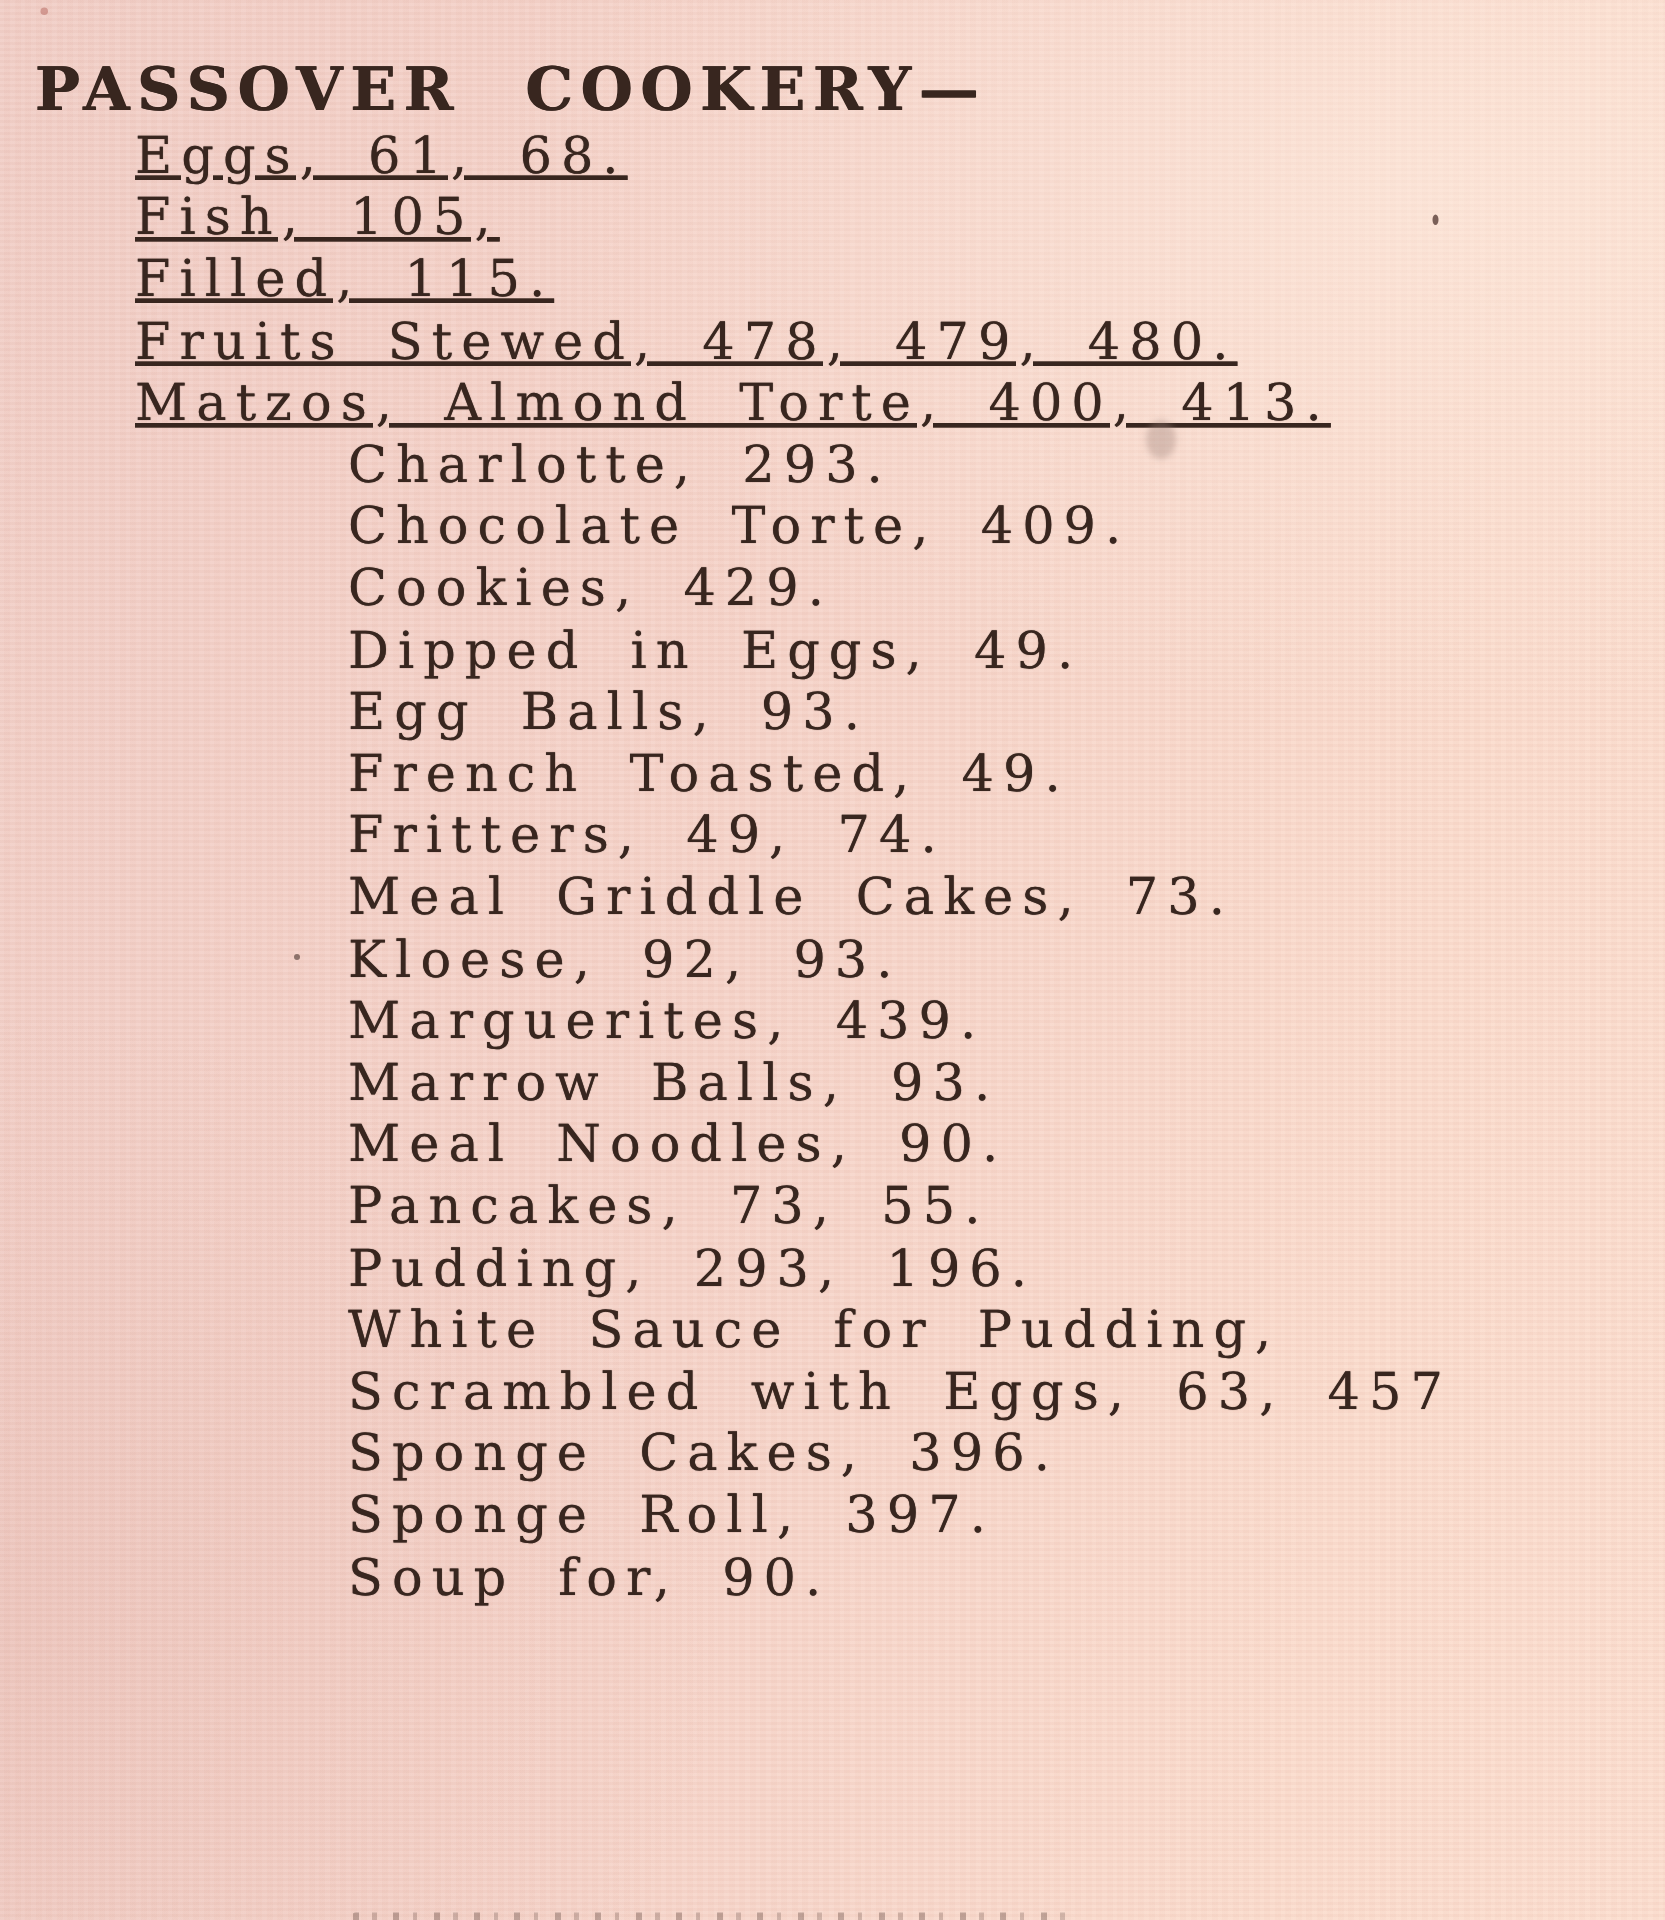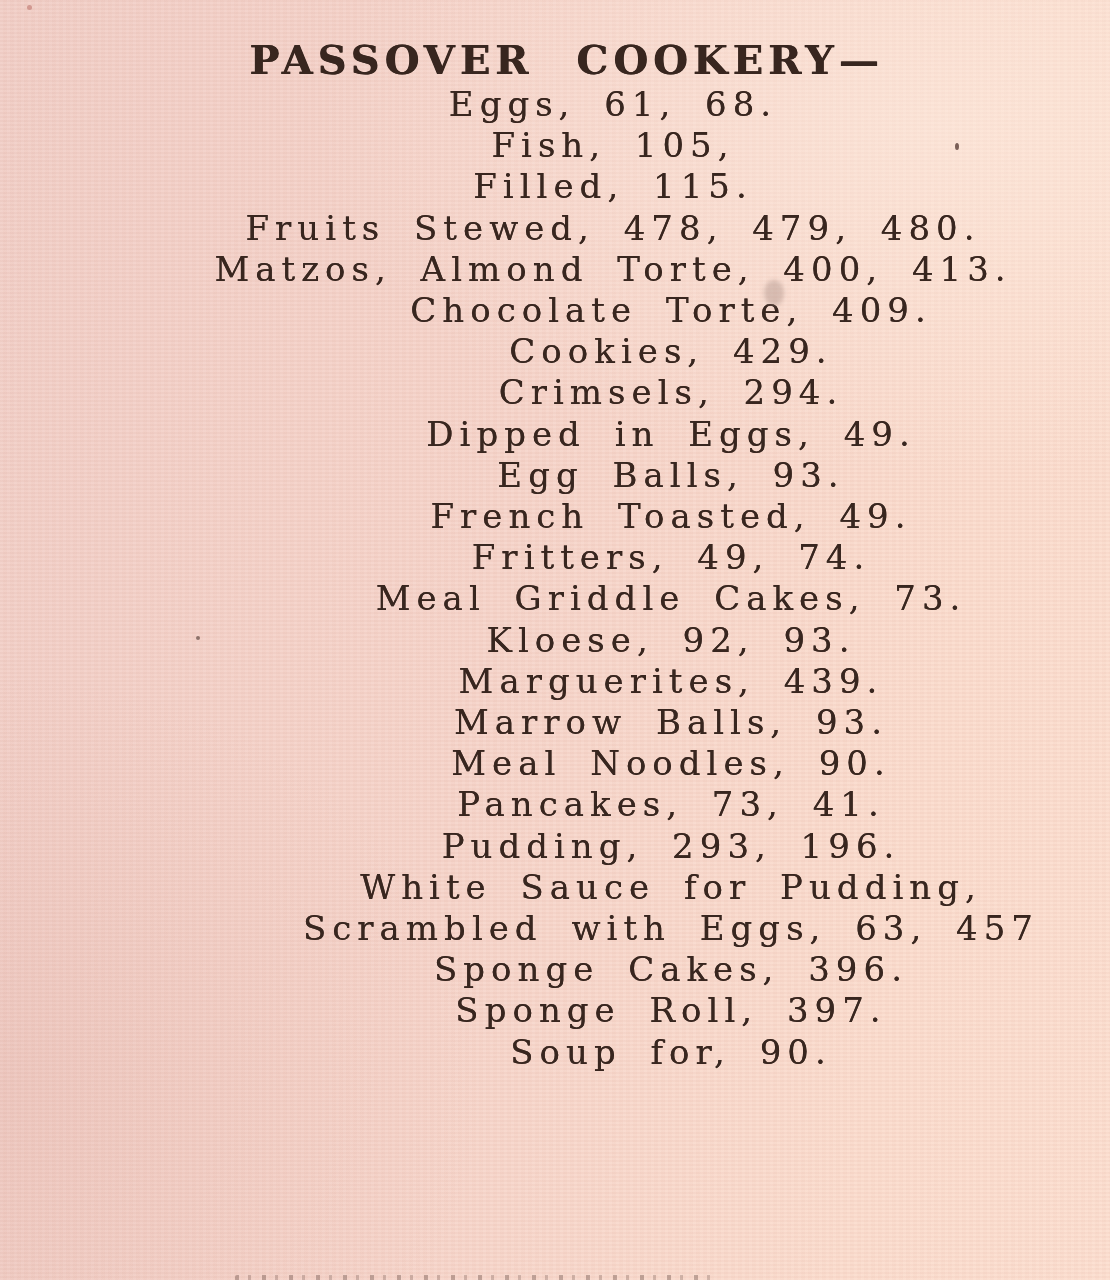--- a/index.html
+++ b/index.html
@@ -22,41 +22,40 @@
       radial-gradient(ellipse 900px 500px at 85% 10%, rgba(255,240,228,0.45), rgba(255,240,228,0) 70%),
       radial-gradient(ellipse 700px 600px at 0% 85%, rgba(190,120,110,0.10), rgba(190,120,110,0) 70%),
       repeating-linear-gradient(0deg, rgba(255,255,255,0.05) 0 2px, rgba(170,110,100,0.04) 2px 4px),
       repeating-linear-gradient(90deg, rgba(255,255,255,0.03) 0 3px, rgba(190,130,115,0.03) 3px 7px),
       linear-gradient(100deg, var(--paper-dark) 0%, var(--paper) 45%, var(--paper-light) 80%, #fcdecf 100%);
   }
   .page {
     width: 100%;
     height: 100%;
     padding-top: 36px;
-    text-align: center;
   }
   .heading {
     padding-left: 23px;
     font-size: 40px;
     line-height: 48px;
     font-weight: bold;
     letter-spacing: 5px;
     word-spacing: 24px;
     white-space: nowrap;
     text-shadow: 0.5px 0 0 var(--ink);
   }
   .entries {
     font-size: 34px;
     line-height: 41.2px;
     letter-spacing: 6px;
     word-spacing: 12px;
     white-space: nowrap;
     text-shadow: 0 0 0.6px rgba(56,38,31,0.85);
   }
-  .entry.lvl1 { padding-left: 116px; }
+  .entry.lvl1 { padding-left: 90px; text-decoration: underline; }
   .entry.lvl2 { padding-left: 232px; }
   .entry.lvl3 { padding-left: 282px; }
   
   .cutoff {
     position: absolute;
     left: 235px;
     bottom: -1px;
     width: 480px;
     height: 6px;
     opacity: 0.45;
@@ -80,33 +79,33 @@
 
 <div class="page">
   <h1 class="heading">PASSOVER COOKERY—</h1>
 
   <div class="entries" id="entries">
       <div class="entry lvl1">Eggs, 61, 68.</div>
       <div class="entry lvl1">Fish, 105,</div>
       <div class="entry lvl1">Filled, 115.</div>
       <div class="entry lvl1">Fruits Stewed, 478, 479, 480.</div>
       <div class="entry lvl1">Matzos, Almond Torte, 400, 413.</div>
+      <div class="entry lvl2">Charlotte, 293.</div>
       <div class="entry lvl2">Chocolate Torte, 409.</div>
       <div class="entry lvl2">Cookies, 429.</div>
-      <div class="entry lvl2">Crimsels, 294.</div>
       <div class="entry lvl2">Dipped in Eggs, 49.</div>
       <div class="entry lvl2">Egg Balls, 93.</div>
       <div class="entry lvl2">French Toasted, 49.</div>
       <div class="entry lvl2">Fritters, 49, 74.</div>
       <div class="entry lvl2">Meal Griddle Cakes, 73.</div>
       <div class="entry lvl2">Kloese, 92, 93.</div>
       <div class="entry lvl2">Marguerites, 439.</div>
       <div class="entry lvl2">Marrow Balls, 93.</div>
       <div class="entry lvl2">Meal Noodles, 90.</div>
-      <div class="entry lvl2">Pancakes, 73, 41.</div>
+      <div class="entry lvl2">Pancakes, 73, 55.</div>
       <div class="entry lvl2">Pudding, 293, 196.</div>
       <div class="entry lvl2">White Sauce for Pudding,</div>
       <div class="entry lvl2">Scrambled with Eggs, 63, 457</div>
       <div class="entry lvl2">Sponge Cakes, 396.</div>
       <div class="entry lvl2">Sponge Roll, 397.</div>
       <div class="entry lvl2">Soup for, 90.</div>
     </div>
 
   <div class="cutoff"></div>
 

